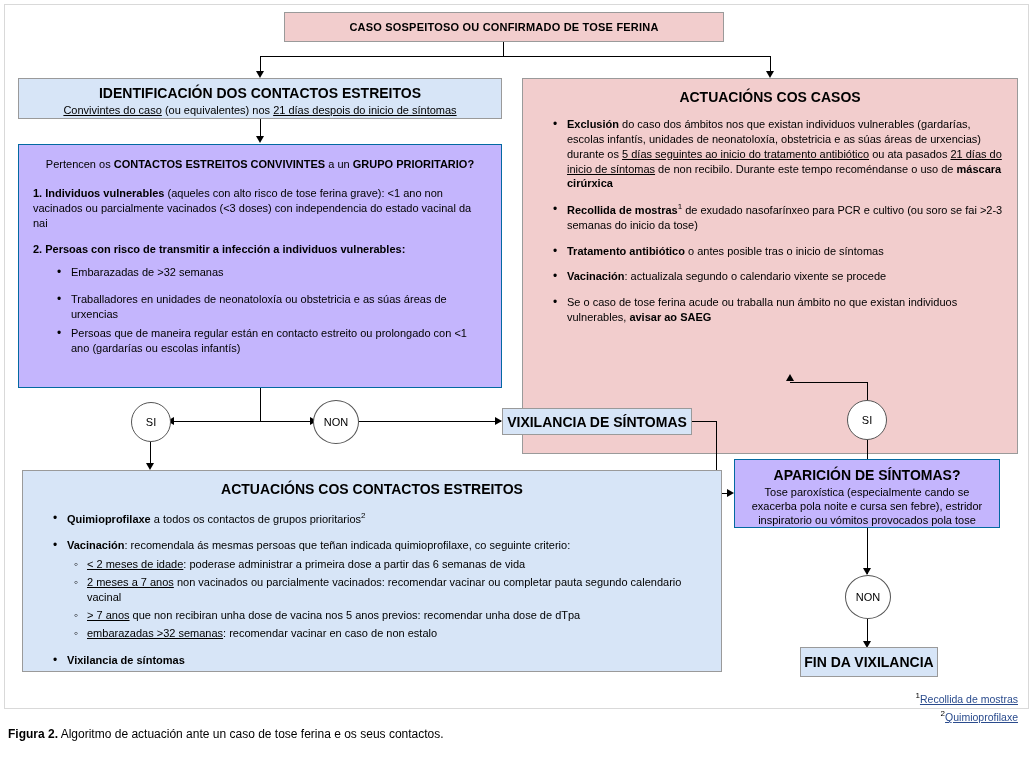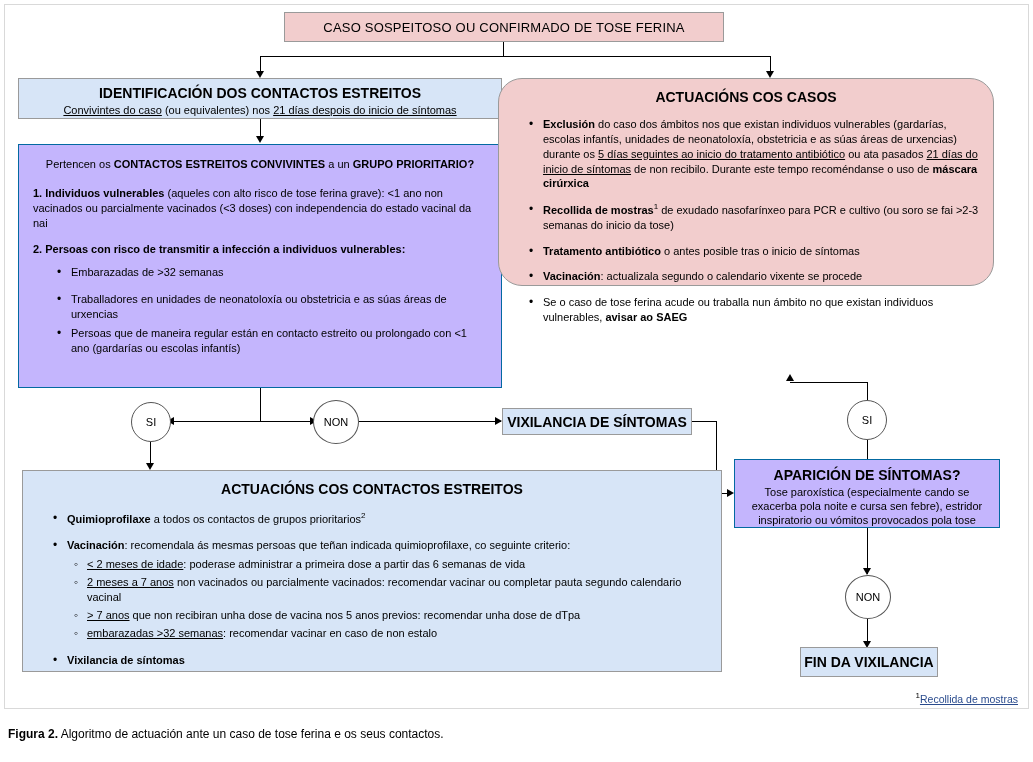--- a/index.html
+++ b/index.html
@@ -37,22 +37,22 @@
   }
   .b-blue {
     background: #d7e5f7;
     border: 1px solid #9a9a9a;
   }
   .b-gray {
     background: #c4b5fd;
     border: 1px solid #0369a1;
   }
   .title-main {
-    font-size: 13px;
-    font-weight: normal;
+    font-size: 11px;
+    font-weight: bold;
     text-align: right;
     letter-spacing: .2px;
   }
   .hdr {
     font-size: 14px;
     font-weight: bold;
     text-align: center;
   }
   .sub-line {
     font-size: 11px;
@@ -194,21 +194,21 @@
     <div class="body-txt" style="margin-bottom:8px;">
       <b>2. </b><b>Persoas con risco de transmitir a infección a individuos vulnerables</b><b>:</b>
     </div>
     <ul class="bl body-txt" style="padding-left:36px;">
       <li style="margin-bottom:12px;"><span>Embarazadas de &gt;32 semanas</span></li>
       <li style="margin-bottom:4px;"><span>Traballadores en unidades de neonatoloxía ou obstetricia e as súas áreas de urxencias</span></li>
       <li style="margin-bottom:4px;"><span>Persoas que de maneira regular están en contacto estreito ou prolongado con &lt;1 ano (gardarías ou escolas infantís)</span></li>
     </ul>
   </div>
 
-  <div class="box b-red" style="left:498px; top:78px; width:496px; height:208px; padding:10px 14px;border-radius:24px;">
+  <div class="box b-red" style="left:522px; top:78px; width:496px; height:376px; padding:10px 14px;">
     <div class="hdr" style="margin-bottom:12px;">ACTUACIÓNS COS CASOS</div>
     <ul class="bl body-txt" style="padding-left:28px;">
       <li>
         <b>Exclusión</b><span> do caso dos ámbitos nos que existan individuos vulnerables (gardarías, escolas infantís, unidades de neonatoloxía, obstetricia e as súas áreas de urxencias) durante os </span><span class="u">5 días seguintes ao inicio do tratamento antibiótico</span><span> ou ata pasados </span><span class="u">21 días do inicio de síntomas</span><span> de non recibilo. Durante este tempo recoméndanse o uso de </span><b>máscara cirúrxica</b>
       </li>
       <li>
         <b>Recollida de mostras</b><sup class="sup">1</sup><span> de exudado nasofarínxeo para PCR e cultivo (ou soro se fai &gt;2-3 semanas do inicio da tose)</span>
       </li>
       <li>
         <b>Tratamento antibiótico</b><span> o antes posible tras o inicio de síntomas</span>
@@ -296,18 +296,21 @@
   <div class="ln" style="left:867px; top:619px; width:1px; height:24px;"></div>
   <div class="arrow a-down" style="left:863px; top:641px;"></div>
 
   <div class="box b-blue" style="left:800px; top:647px; width:138px; height:30px; display:flex; align-items:center; justify-content:center;">
     <div class="hdr">FIN DA VIXILANCIA</div>
   </div>
 
   <div class="foot-note" style="left:718px; top:691px; width:300px;">
     <sup class="sup" style="color:#000;">1</sup><a href="#">Recollida de mostras</a>
   </div>
+  <div class="foot-note" style="left:718px; top:709px; width:300px;">
+    <sup class="sup" style="color:#000;">2</sup><a href="#">Quimioprofilaxe</a>
+  </div>
 
   <div class="caption">
     <span class="cap-b">Figura 2.</span><span> Algoritmo de actuación ante un caso de tose ferina e os seus contactos.</span>
   </div>
 
 </div>
 
 </body></html>

